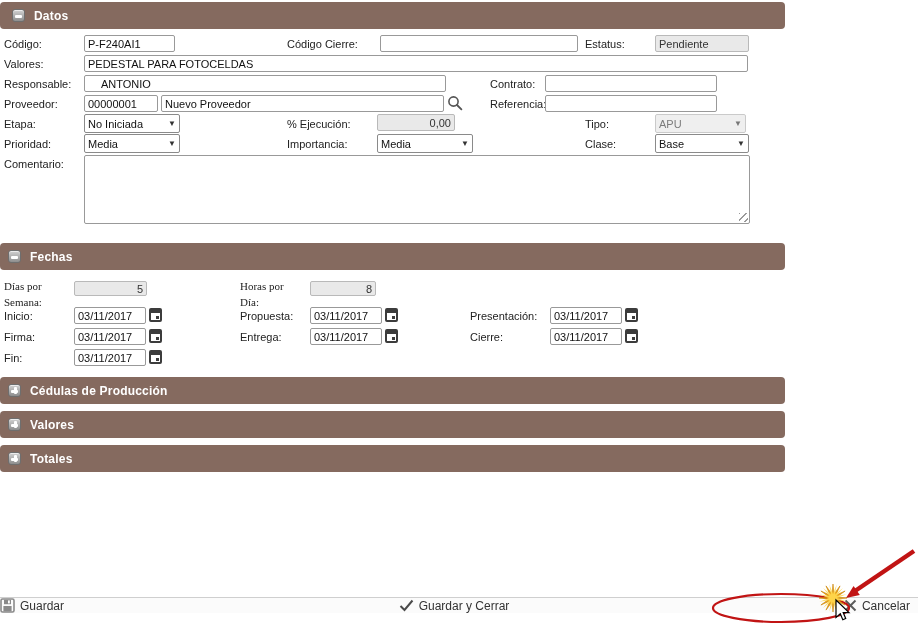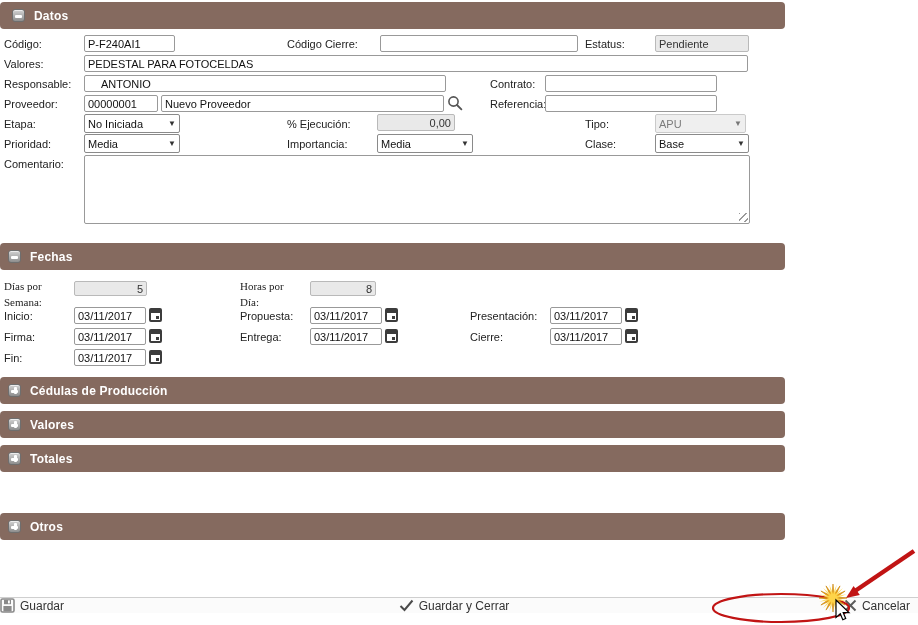--- a/index.html
+++ b/index.html
@@ -177,24 +177,20 @@
     <span class="tog plus"></span>
     <span class="title">Cédulas de Producción</span>
   </div>
   <div class="bar" style="top:411px;">
     <span class="tog plus"></span>
     <span class="title">Valores</span>
   </div>
   <div class="bar" style="top:445px;">
     <span class="tog plus"></span>
     <span class="title">Totales</span>
-  </div>
-  <div class="bar" style="top:513px;">
-    <span class="tog plus"></span>
-    <span class="title">Otros</span>
   </div>
 
   <div id="footer">
     <span class="fbtn">
       <span>
         <svg width="15" height="15" viewBox="0 0 15 15">
             <rect x="1" y="1" width="13" height="13" rx="1.5" fill="none" stroke="#8a8a8a" stroke-width="1.6"></rect>
             <rect x="4" y="1.8" width="7" height="4.4" fill="#8a8a8a"></rect>
             <rect x="8" y="2.4" width="1.8" height="3" fill="#fff"></rect>
             <rect x="3.4" y="8" width="8.2" height="5.4" fill="#8a8a8a"></rect>

